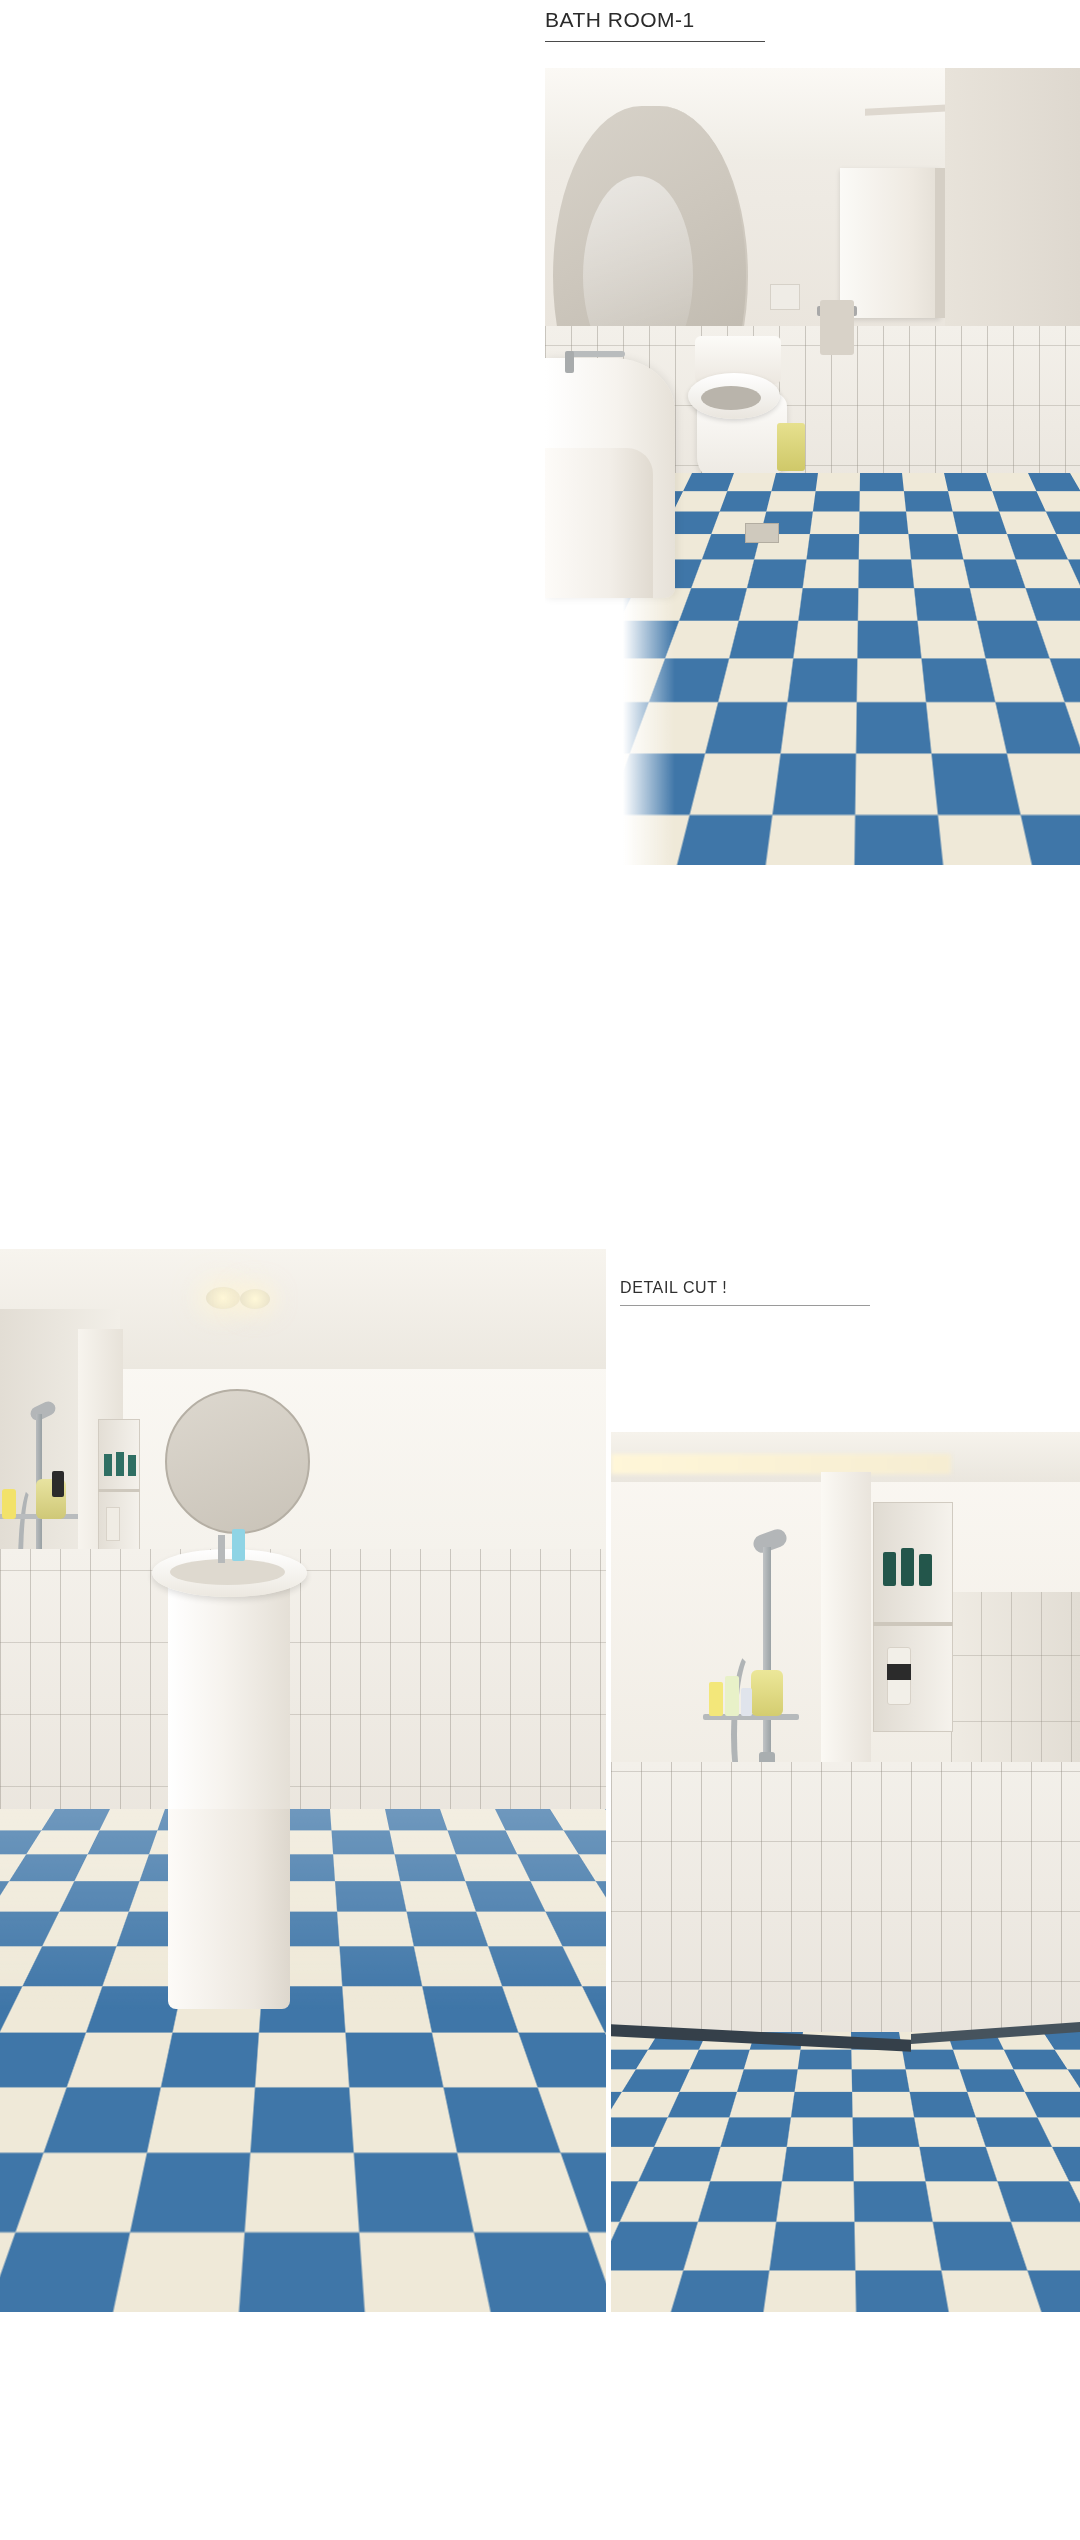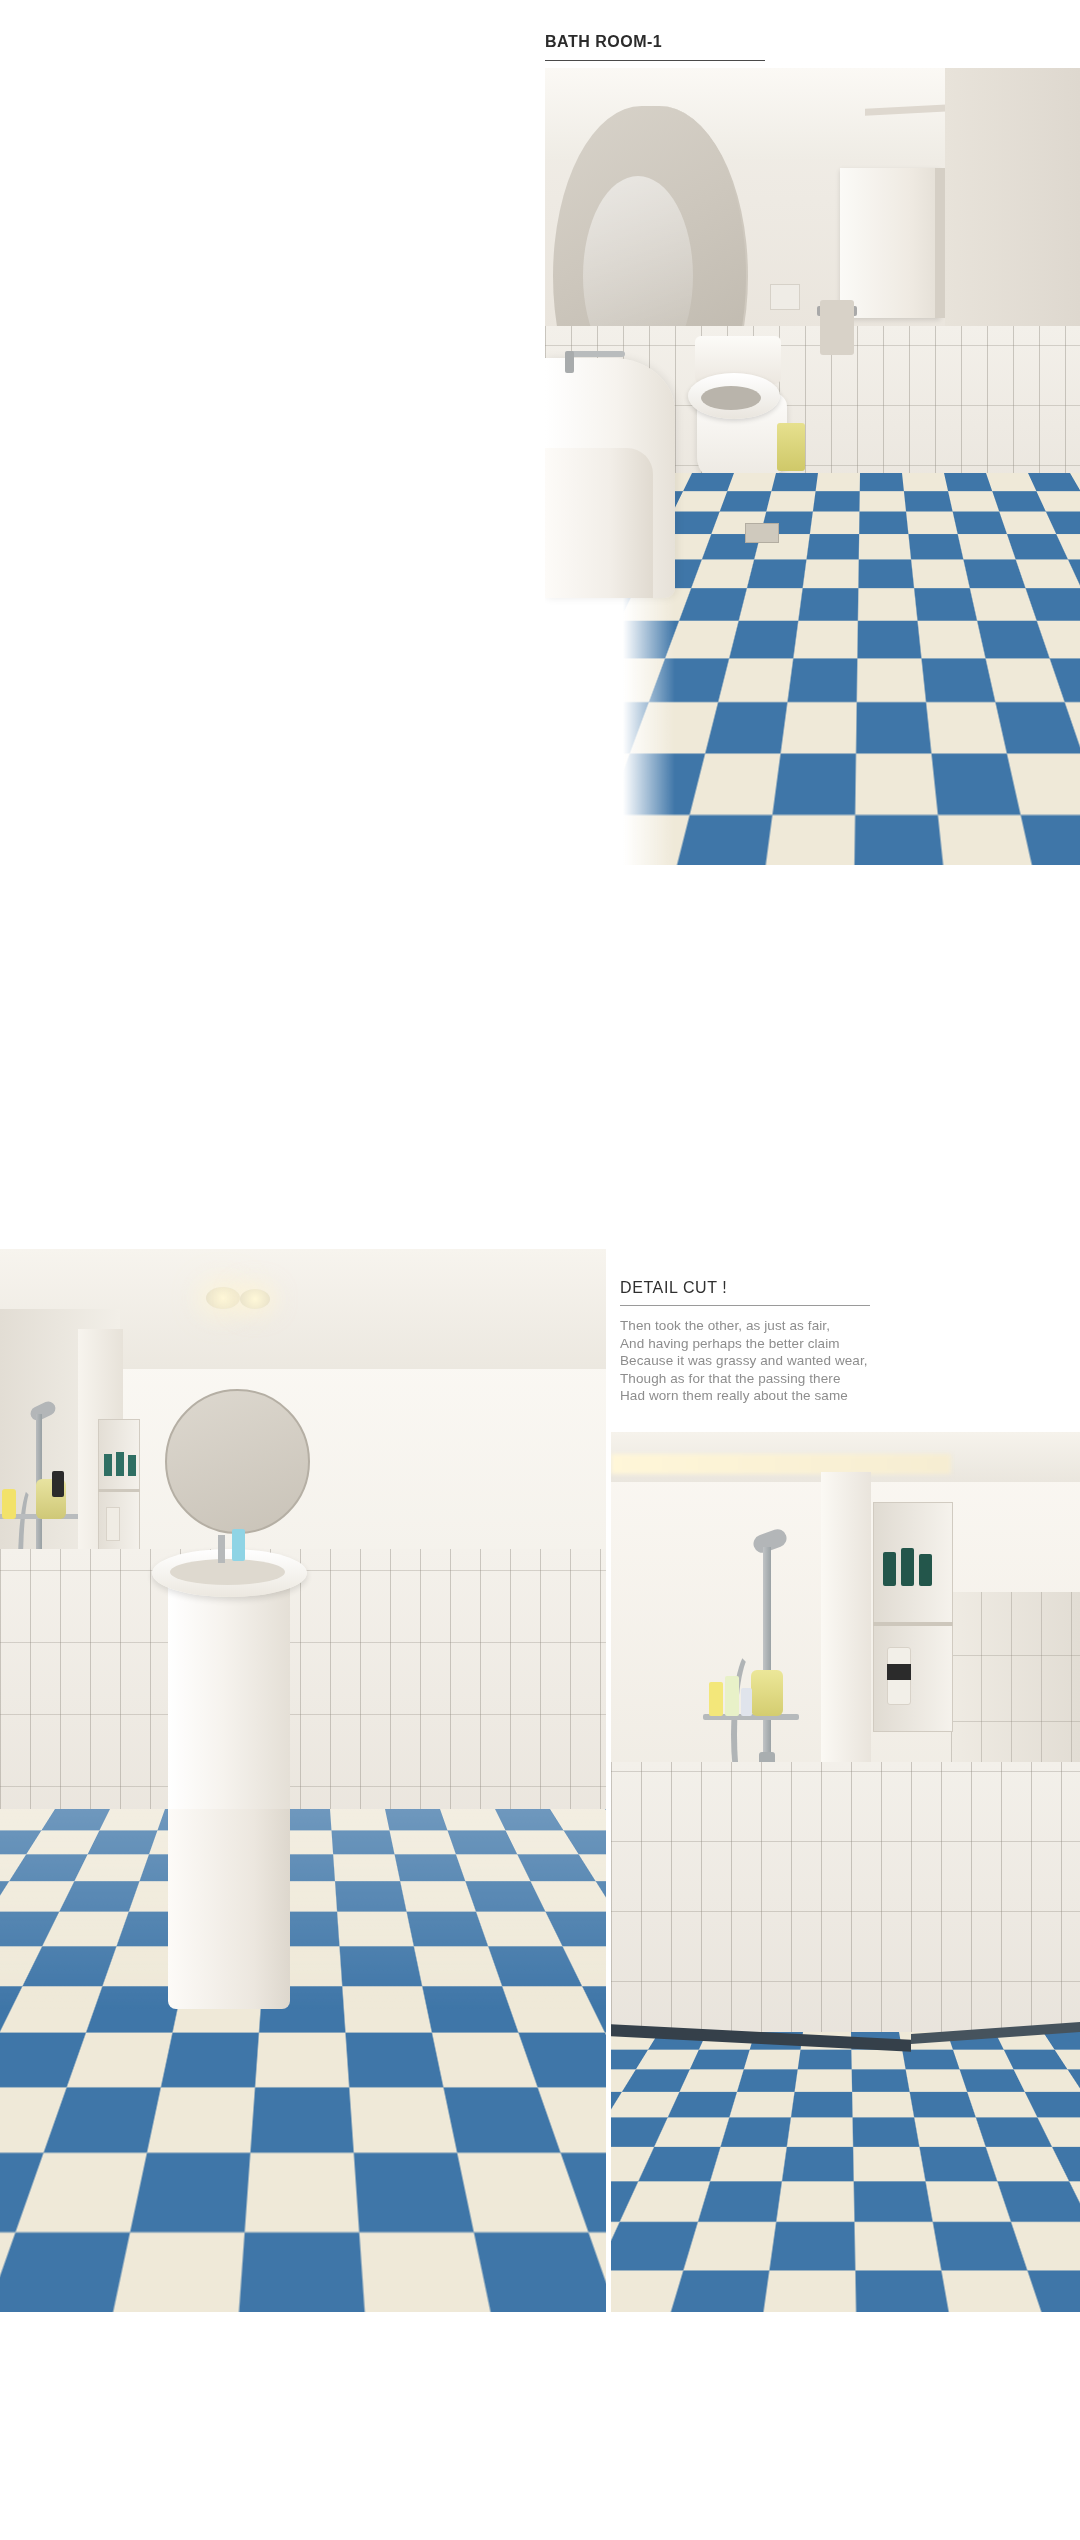--- a/index.html
+++ b/index.html
@@ -16,27 +16,26 @@
     height: 2540px;
     background: #ffffff;
   }
 
   
   .title-1 {
     position: absolute;
     left: 545px;
     top: 8px;
     width: 220px;
-    font-size: 16px;
+    font-size: 21px;
     letter-spacing: 0.5px;
     color: #2b2b2b;
-    font-weight: 700;
+    font-weight: 400;
     padding-bottom: 9px;
     border-bottom: 1px solid #4a4a4a;
-    margin-top: 25px;
   }
 
   .photo-1 {
     position: absolute;
     left: 545px;
     top: 68px;
     width: 535px;
     height: 797px;
     overflow: hidden;
     background: #d9d4cc;
@@ -424,27 +423,20 @@
       <div class="ph p2-ped-front"></div>
       <div class="ph p2-basin"></div>
       <div class="ph p2-basin-in"></div>
       <div class="ph p2-faucet"></div>
       <div class="ph p2-dispenser"></div>
     </div>
   </div>
 
   <div class="detail-block">
     <div class="detail-title">DETAIL CUT !</div>
-    <div class="detail-body">
-      <p>Then took the other, as just as fair,</p>
-      <p>And having perhaps the better claim</p>
-      <p>Because it was grassy and wanted wear,</p>
-      <p>Though as for that the passing there</p>
-      <p>Had worn them really about the same</p>
-    </div>
   </div>
 
   <div class="photo-3">
     <div class="img-frame">
       <div class="ph p3-wallbg"></div>
       <div class="ph p3-ceil"></div>
       <div class="ph p3-cove"></div>
       <div class="ph p3-tilewall-r"></div>
       <div class="ph p3-column"></div>
       <div class="ph p3-niche"></div>

